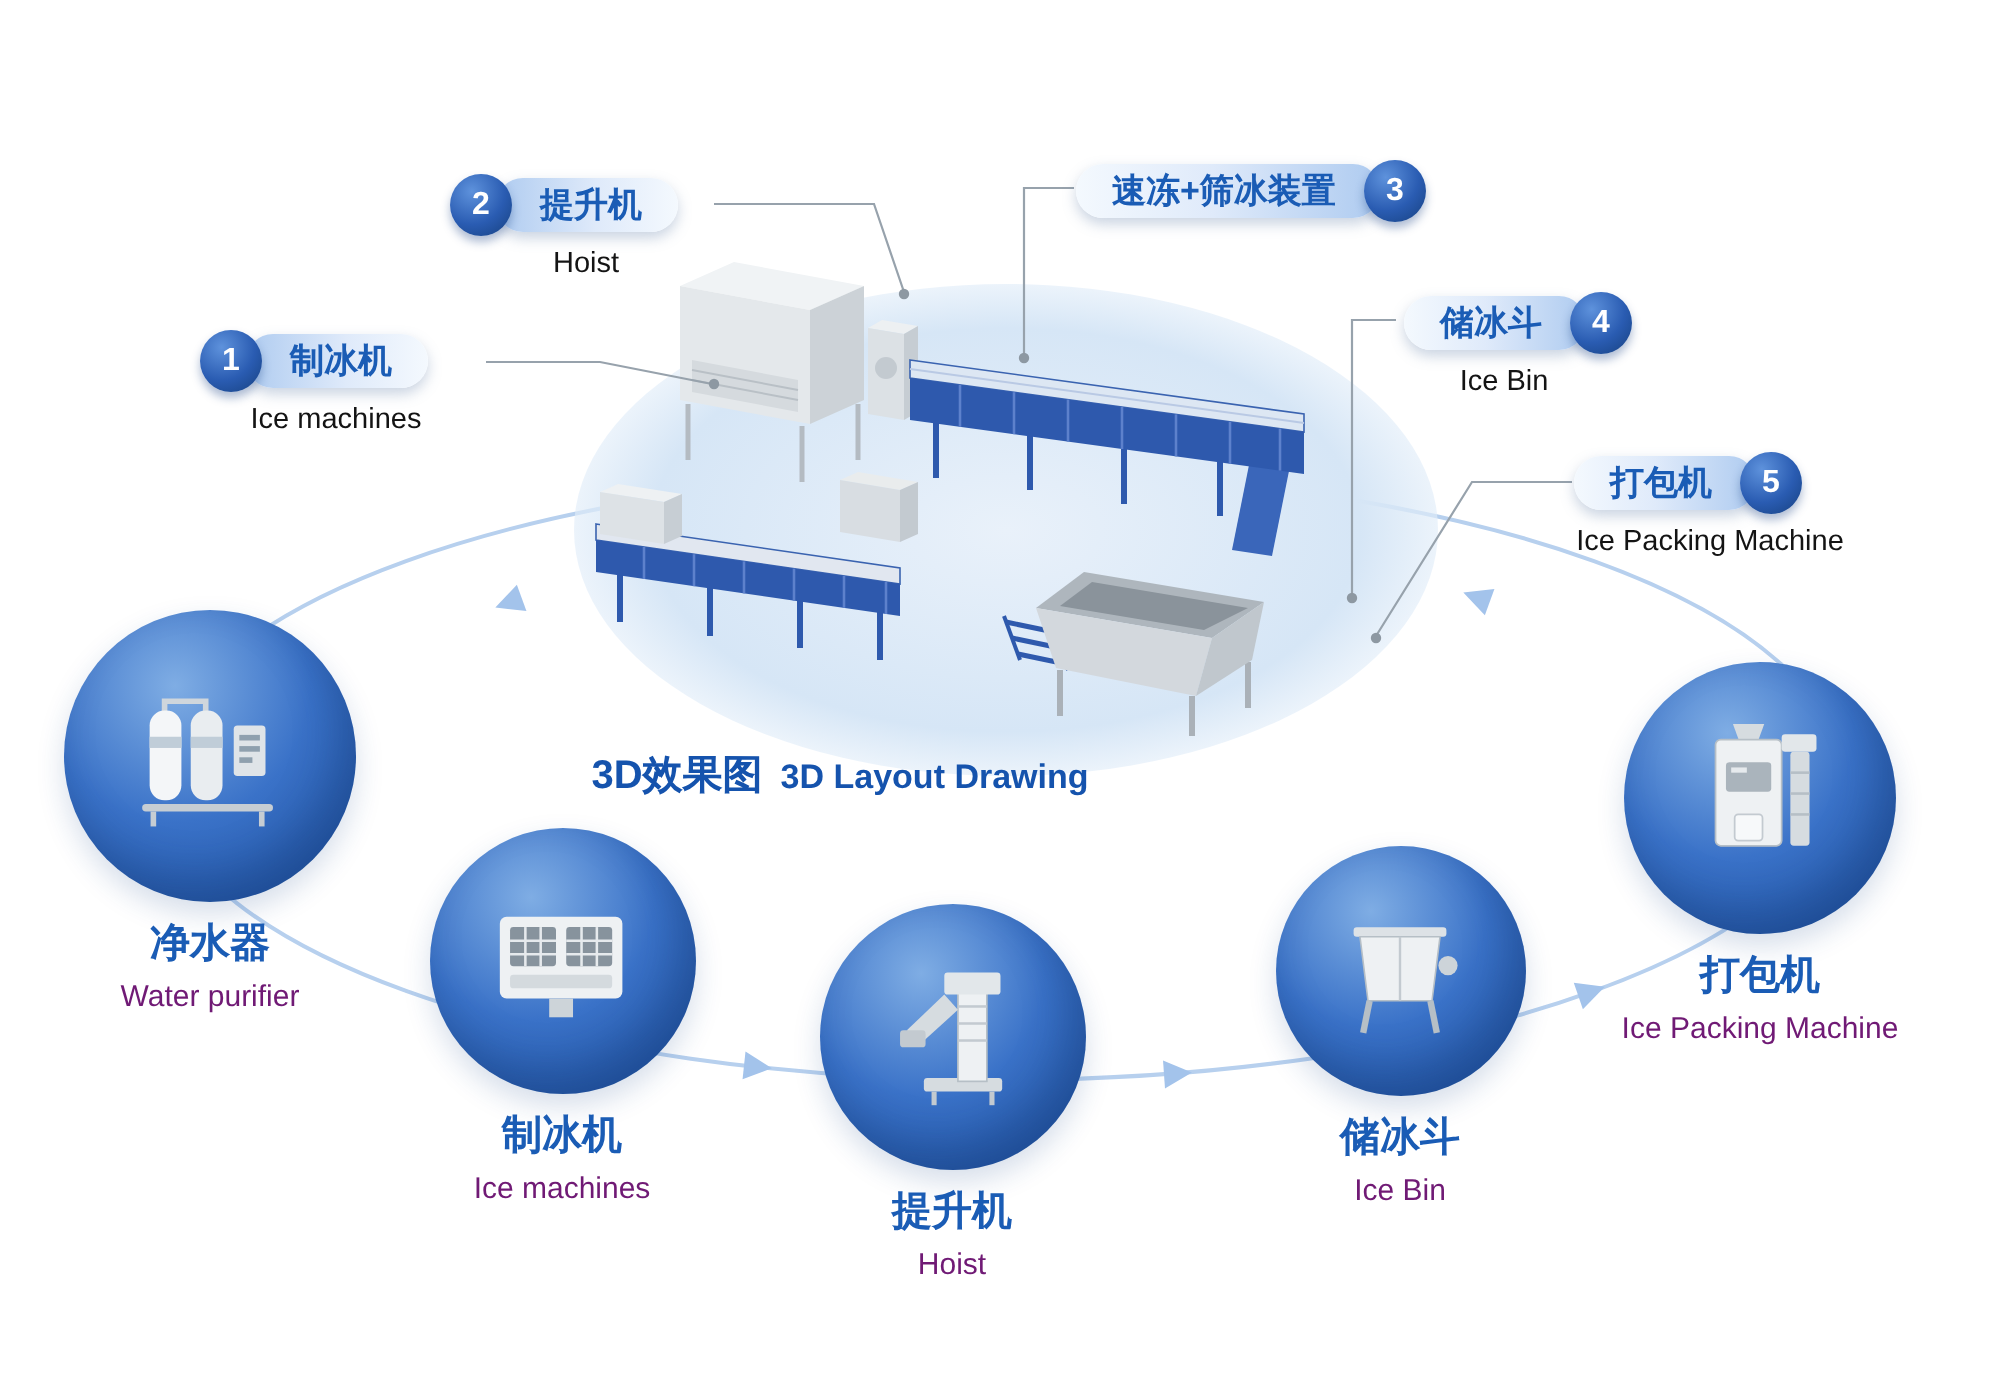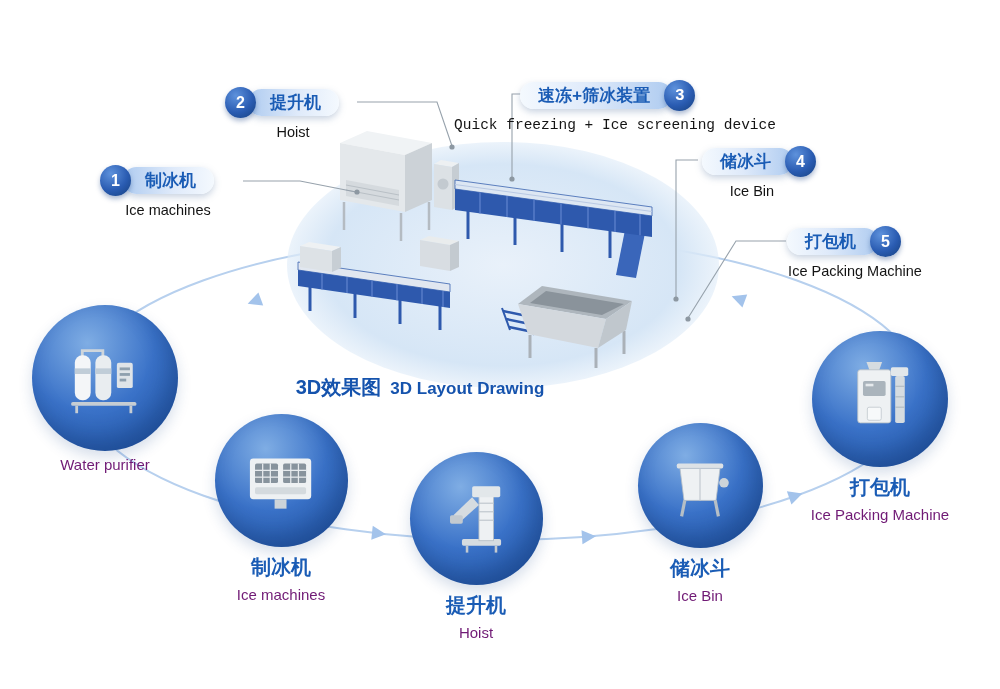--- a/index.html
+++ b/index.html
@@ -173,26 +173,25 @@
   </div>
 
   <div class="callout left" style="left:225px;top:87px;">
     <div class="co-row">
       <div class="co-num">2</div>
       <div class="co-pill">提升机</div>
     </div>
     <div class="co-en" style="left:68px;">Hoist</div>
   </div>
 
-  <div class="callout right" style="left:520px;top:80px;font-family:Liberation Mono, monospace;">
+  <div class="callout right" style="left:538px;top:80px;">
     <div class="co-row">
       <div class="co-pill">速冻+筛冰装置</div>
       <div class="co-num">3</div>
     </div>
-    <div class="co-en" style="left:95px;">Quick freezing + Ice screening device</div>
   </div>
 
   <div class="callout right" style="left:702px;top:146px;">
     <div class="co-row">
       <div class="co-pill">储冰斗</div>
       <div class="co-num">4</div>
     </div>
     <div class="co-en" style="left:50px;">Ice Bin</div>
   </div>
 
@@ -218,20 +217,21 @@
         <rect x="40" y="40" width="17" height="6" fill="#c0cdd8"></rect>
         <rect x="63" y="34" width="17" height="27" rx="2" fill="#dfe4e8"></rect>
         <rect x="66" y="39" width="11" height="3" fill="#8fa0ae"></rect>
         <rect x="66" y="45" width="11" height="3" fill="#8fa0ae"></rect>
         <rect x="66" y="51" width="7" height="3" fill="#8fa0ae"></rect>
         <rect x="14" y="76" width="70" height="4" rx="2" fill="#c6cdd3"></rect>
         <line x1="20" y1="80" x2="20" y2="88" stroke="#c6cdd3" stroke-width="3"></line>
         <line x1="78" y1="80" x2="78" y2="88" stroke="#c6cdd3" stroke-width="3"></line>
       </svg>
     </div>
+    <div class="st-zh">净水器</div>
     <div class="st-en">Water purifier</div>
   </div>
 
   <div class="station" style="left:201px;top:414px;width:160px;">
     <div class="st-circle" style="width:133px;height:133px;">
       <svg class="st-icon" viewBox="0 0 100 100">
         <rect x="14" y="24" width="72" height="48" rx="4" fill="#eef1f3"></rect>
         <rect x="20" y="30" width="27" height="23" rx="2" fill="#87939d"></rect>
         <rect x="53" y="30" width="27" height="23" rx="2" fill="#87939d"></rect>
         <line x1="20" y1="38" x2="47" y2="38" stroke="#e6eaed" stroke-width="1.5"></line>

